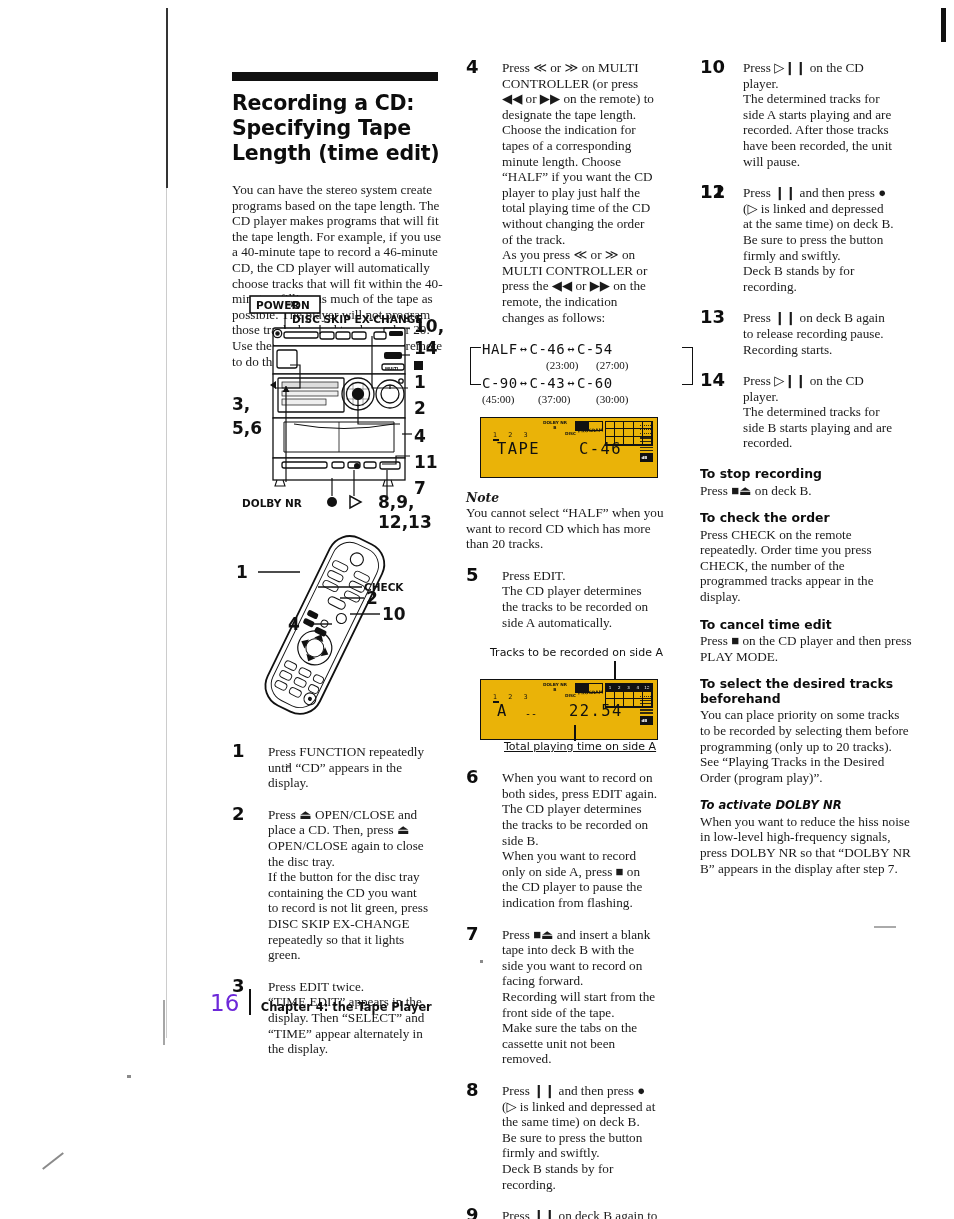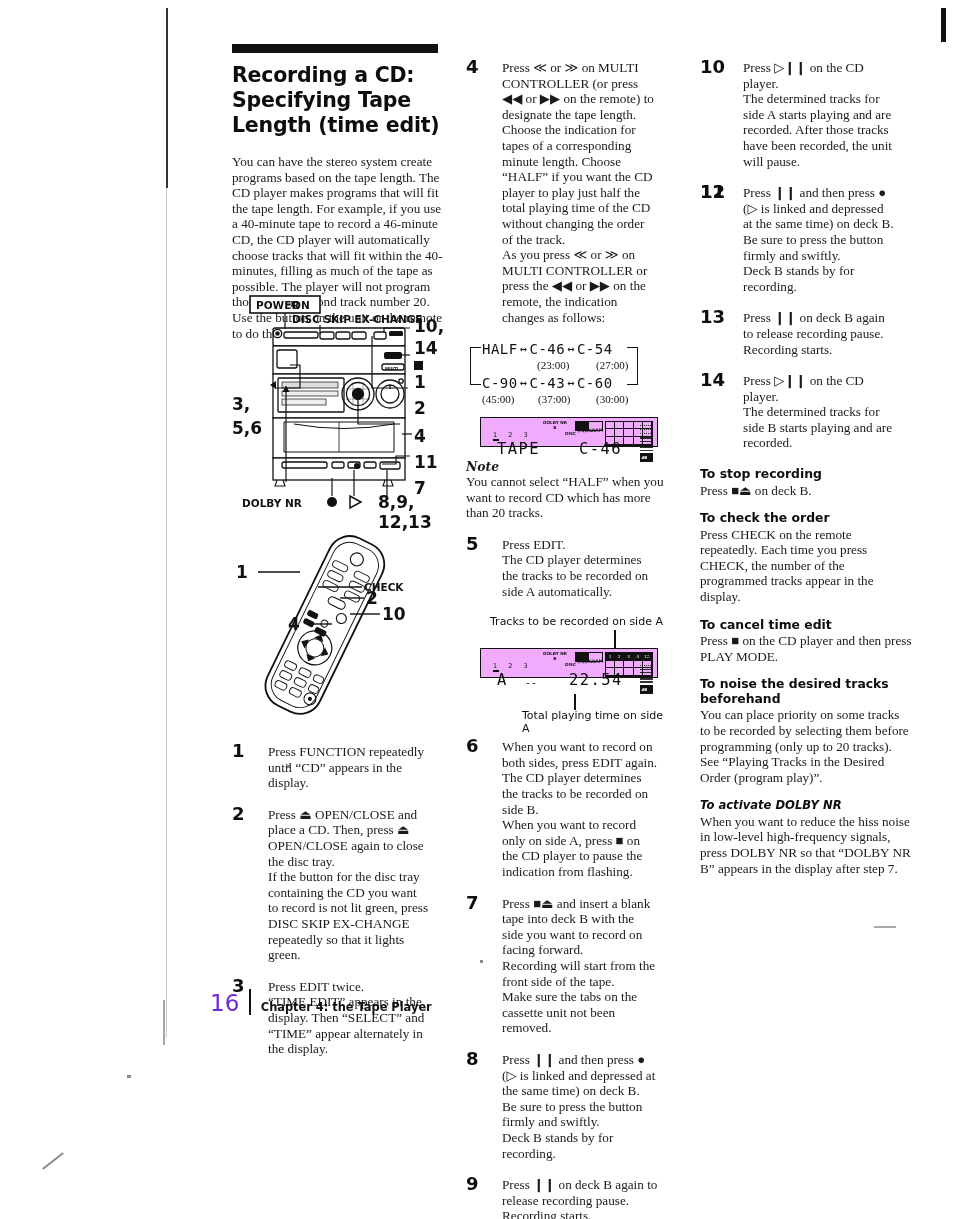--- a/index.html
+++ b/index.html
@@ -38,21 +38,21 @@
     width: 5px; height: 34px;
     background: #111;
   }
   .scan-speck { position:absolute; background:#2a2a2a; opacity:.55; }
 
   
   .col {
     position: absolute;
     top: 44px;
   }
-  .col1 { left: 232px; width: 212px; }
+  .col1 { left: 232px; width: 212px; margin-top: 28px; }
   .col2 { left: 466px; width: 208px; }
   .col3 { left: 700px; width: 212px; }
 
   
   .title-rule {
     width: 206px;
     height: 9px;
     background: #111;
     margin-bottom: 10px;
   }
@@ -150,23 +150,23 @@
   .footer-tick {
     position: absolute;
     left: 163px; top: 1000px;
     width: 1.5px; height: 45px;
     background: #6a6a6a; opacity:.6;
   }
 
   
   .lcd {
     border: 1.6px solid #111;
-    background: #f0abfc;
+    background: #eab308;
     position: relative;
-    height: 30px;
+    height: 61px;
     box-sizing: border-box;
   }
   .lcd .tracknums {
     position: absolute;
     left: 12px; top: 13px;
     font-family: "DejaVu Sans", sans-serif;
     font-size: 6.5px;
     letter-spacing: 4.5px;
     color: #111;
   }
@@ -279,21 +279,21 @@
   .caption {
     font-family: "DejaVu Sans", sans-serif;
     font-size: 11px;
     color: #111;
   }
 
   
   .flow {
     position: relative;
     margin: 10px 8px 0 4px;
-    width: 168px;
+    width: 223px;
     height: 62px;
     font-family: "DejaVu Sans Mono", monospace;
   }
   .flow .row {
     position: absolute;
     display: flex;
     align-items: center;
     font-size: 14px;
     letter-spacing: 0.5px;
     color: #111;
@@ -546,21 +546,21 @@
   <div class="flow">
     <div class="bracket-l"></div>
     <div class="bracket-r"></div>
     <div class="row" style="left:12px; top:0px;">
       <span>HALF</span>
       <span class="arw">↔</span>
       <span>C-46</span>
       <span class="arw">↔</span>
       <span>C-54</span>
     </div>
-    <div class="time" style="left:67px; top:18px;">(23:00)</div>
+    <div class="time" style="left:76px; top:18px;">(23:00)</div>
     <div class="time" style="left:126px; top:18px;">(27:00)</div>
     <div class="row" style="left:12px; top:34px;">
       <span>C-90</span>
       <span class="arw">↔</span>
       <span>C-43</span>
       <span class="arw">↔</span>
       <span>C-60</span>
     </div>
     <div class="time" style="left:12px; top:52px;">(45:00)</div>
     <div class="time" style="left:68px; top:52px;">(37:00)</div>
@@ -663,21 +663,21 @@
           <i></i>
           <i></i>
           <i></i>
           <i></i>
         <div class="lvl">
             <b>dB</b>
           </div>
       </div>
     </div>
     <div style="position:absolute; left:108px; top:79px; width:1.5px; height:16px; background:#111;"></div>
-    <div class="caption" style="position:absolute; left:56px; top:94px;">Total playing time on side A</div>
+    <div class="caption" style="position:absolute; left:38px; top:94px;text-decoration:underline;">Total playing time on side A</div>
   </div>
 
   <div class="step" style="margin-top:8px">
     <span class="num">6</span>
     <p style="white-space:pre-line">When you want to record on both sides, press EDIT again.
 The CD player determines the tracks to be recorded on side B.
 When you want to record only on side A, press ■ on the CD player to pause the indication from flashing.</p>
   </div>
   <div class="step">
     <span class="num">7</span>
@@ -721,26 +721,26 @@
   <div class="step wide">
     <span class="num">14</span>
     <p style="white-space:pre-line">Press ▷❙❙ on the CD player.
 The determined tracks for side B starts playing and are recorded.</p>
   </div>
 
   <h3 class="sub">To stop recording</h3>
   <p class="para">Press ■⏏ on deck B.</p>
 
   <h3 class="sub">To check the order</h3>
-  <p class="para">Press CHECK on the remote repeatedly. Each time you press CHECK, the number of the programmed tracks appear in the display.</p>
+  <p class="para">Press CHECK on the remote repeatedly. Order time you press CHECK, the number of the programmed tracks appear in the display.</p>
 
   <h3 class="sub">To cancel time edit</h3>
   <p class="para">Press ■ on the CD player and then press PLAY MODE.</p>
 
-  <h3 class="sub">To noise the desired tracks beforehand</h3>
+  <h3 class="sub">To select the desired tracks beforehand</h3>
   <p class="para">You can place priority on some tracks to be recorded by selecting them before programming (only up to 20 tracks). See “Playing Tracks in the Desired Order (program play)”.</p>
 
   <h3 class="sub italic">To activate DOLBY NR</h3>
   <p class="para">When you want to reduce the hiss noise in low-level high-frequency signals, press DOLBY NR so that “DOLBY NR B” appears in the display after step 7.</p>
 </div>
 
 <div class="footer">
   <span class="pageno">16</span>
   <span class="vrule"></span>
   <span class="chaptext">Chapter 4: the Tape Player</span>

